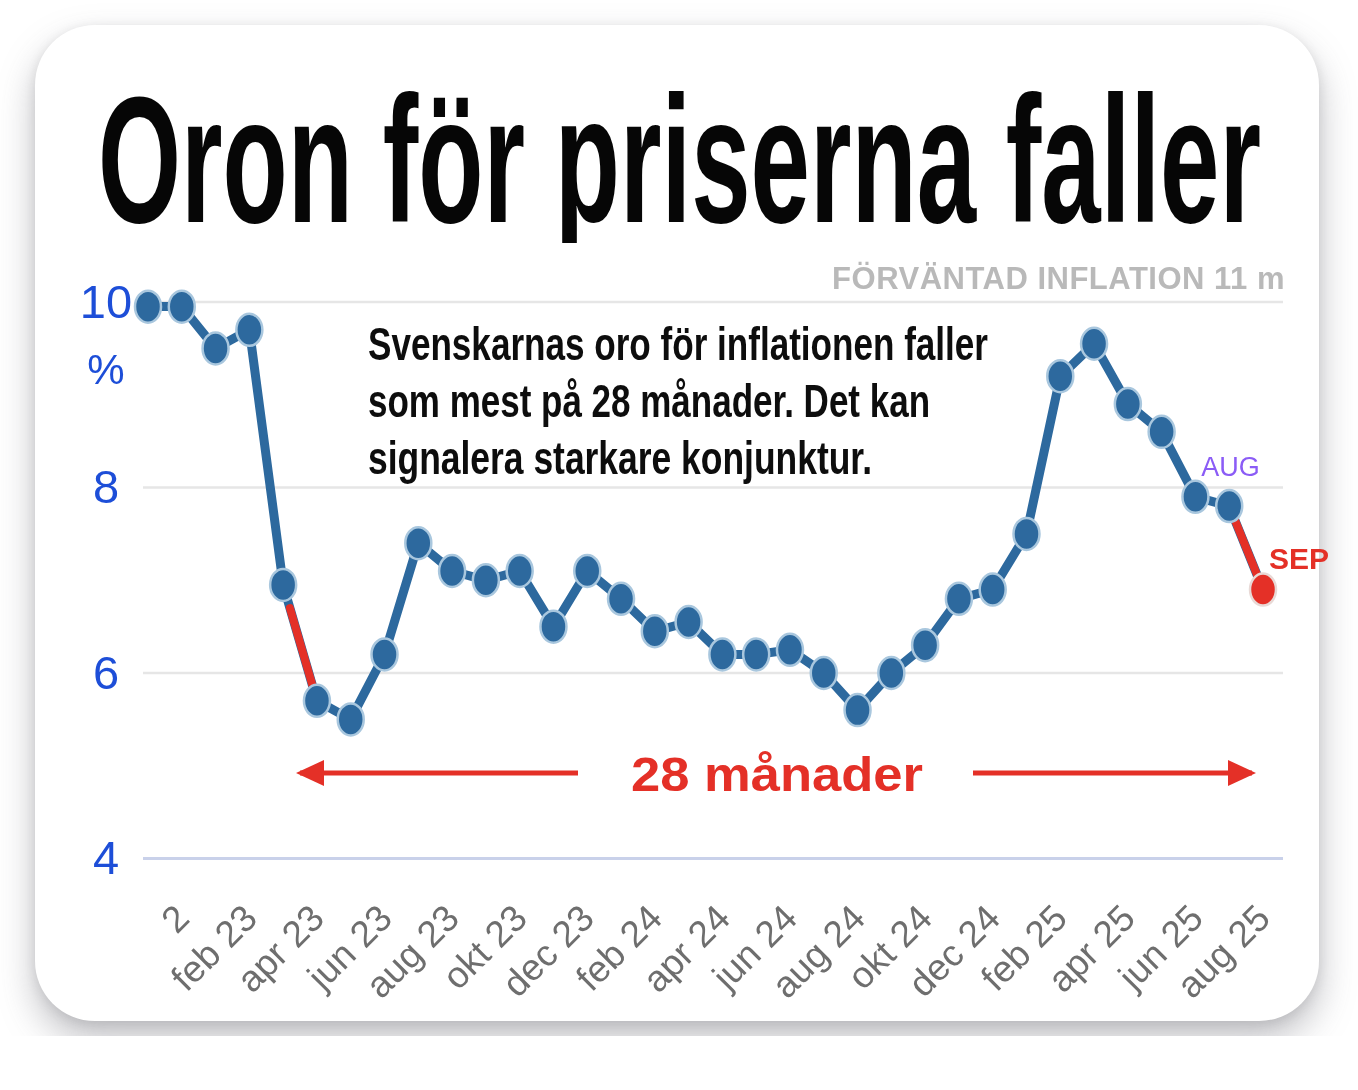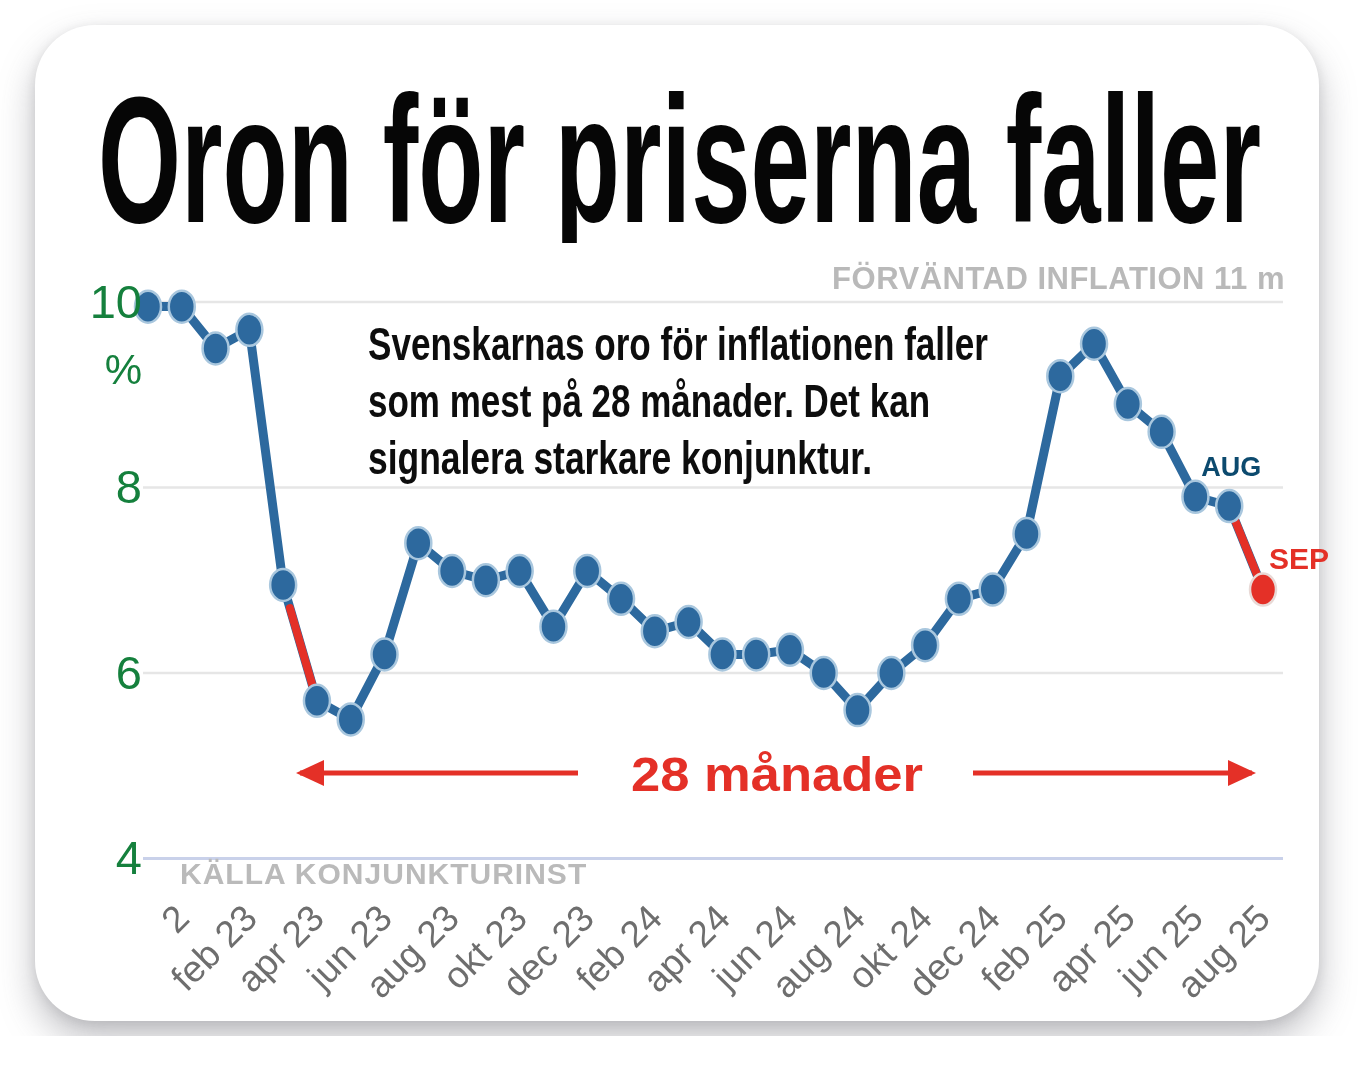--- a/index.html
+++ b/index.html
@@ -11,26 +11,26 @@
   .abs{position:absolute;}
   svg text{font-family:"Liberation Sans","DejaVu Sans",sans-serif;}
   .title-svg{left:95px;top:58px;width:1228px;height:185px;}
   .title-text{font-weight:bold;fill:#060606;}
   .anno-svg{left:362px;top:298px;width:690px;height:195px;}
   .anno-text{font-weight:bold;fill:#0d0d0d;}
   .series-label{left:800px;top:261px;width:485px;text-align:right;font-size:31px;
         font-weight:600;color:#b9b9b9;letter-spacing:.5px;white-space:nowrap;}
   .source-label{left:180px;top:857px;font-size:30px;font-weight:600;color:#bababa;
         letter-spacing:1px;white-space:nowrap;}
-  .ylab{position:absolute;left:70px;width:72px;text-align:right;font-size:47px;
-        line-height:52px;color:#15803d;}
+  .ylab{position:absolute;left:70px;width:72px;text-align:center;font-size:47px;
+        line-height:52px;color:#1d4ed8;}
   .yunit{font-size:42px;line-height:42px;}
   .xtick{position:absolute;top:897px;font-size:37px;color:#6e6e6e;white-space:nowrap;
         transform-origin:0 0;transform:rotate(-45deg) translateX(-100%);}
-  .aug-label{left:1201px;top:452px;font-size:27px;font-weight:bold;color:#0c4a6e;}
+  .aug-label{left:1201px;top:452px;font-size:27px;font-weight:normal;color:#8b5cf6;}
   .sep-label{left:1269px;top:542px;font-size:30px;font-weight:bold;color:#e43027;}
   .chart-svg{left:0;top:0;width:1358px;height:1090px;}
   .arrow-label{font-weight:bold;fill:#e43027;}
 </style>
 </head>
 <body>
 
 <div class="page">
 
   <div class="card"></div>
@@ -94,21 +94,20 @@
     <text class="arrow-label" x="777" y="791" font-size="48" text-anchor="middle" textLength="292" lengthAdjust="spacingAndGlyphs">28 månader</text>
   </svg>
 
   <svg class="abs anno-svg" viewBox="0 0 690 195">
     <text class="anno-text" x="6" y="62" font-size="46" textLength="620" lengthAdjust="spacingAndGlyphs">Svenskarnas oro för inflationen faller</text>
     <text class="anno-text" x="6" y="119" font-size="46" textLength="562" lengthAdjust="spacingAndGlyphs">som mest på 28 månader. Det kan</text>
     <text class="anno-text" x="6" y="176" font-size="46" textLength="504" lengthAdjust="spacingAndGlyphs">signalera starkare konjunktur.</text>
   </svg>
 
   <div class="abs series-label">FÖRVÄNTAD INFLATION 11 m</div>
-  <div class="abs source-label">KÄLLA KONJUNKTURINST</div>
 
   <div class="ylab" style="top:276px">10</div>
   <div class="ylab yunit" style="top:349px">%</div>
   <div class="ylab" style="top:461px">8</div>
   <div class="ylab" style="top:647px">6</div>
   <div class="ylab" style="top:832px">4</div>
 
   <div id="xticks">
       <span class="xtick" style="left: 168px;">2</span>
       <span class="xtick" style="left: 235.576px;">feb 23</span>

